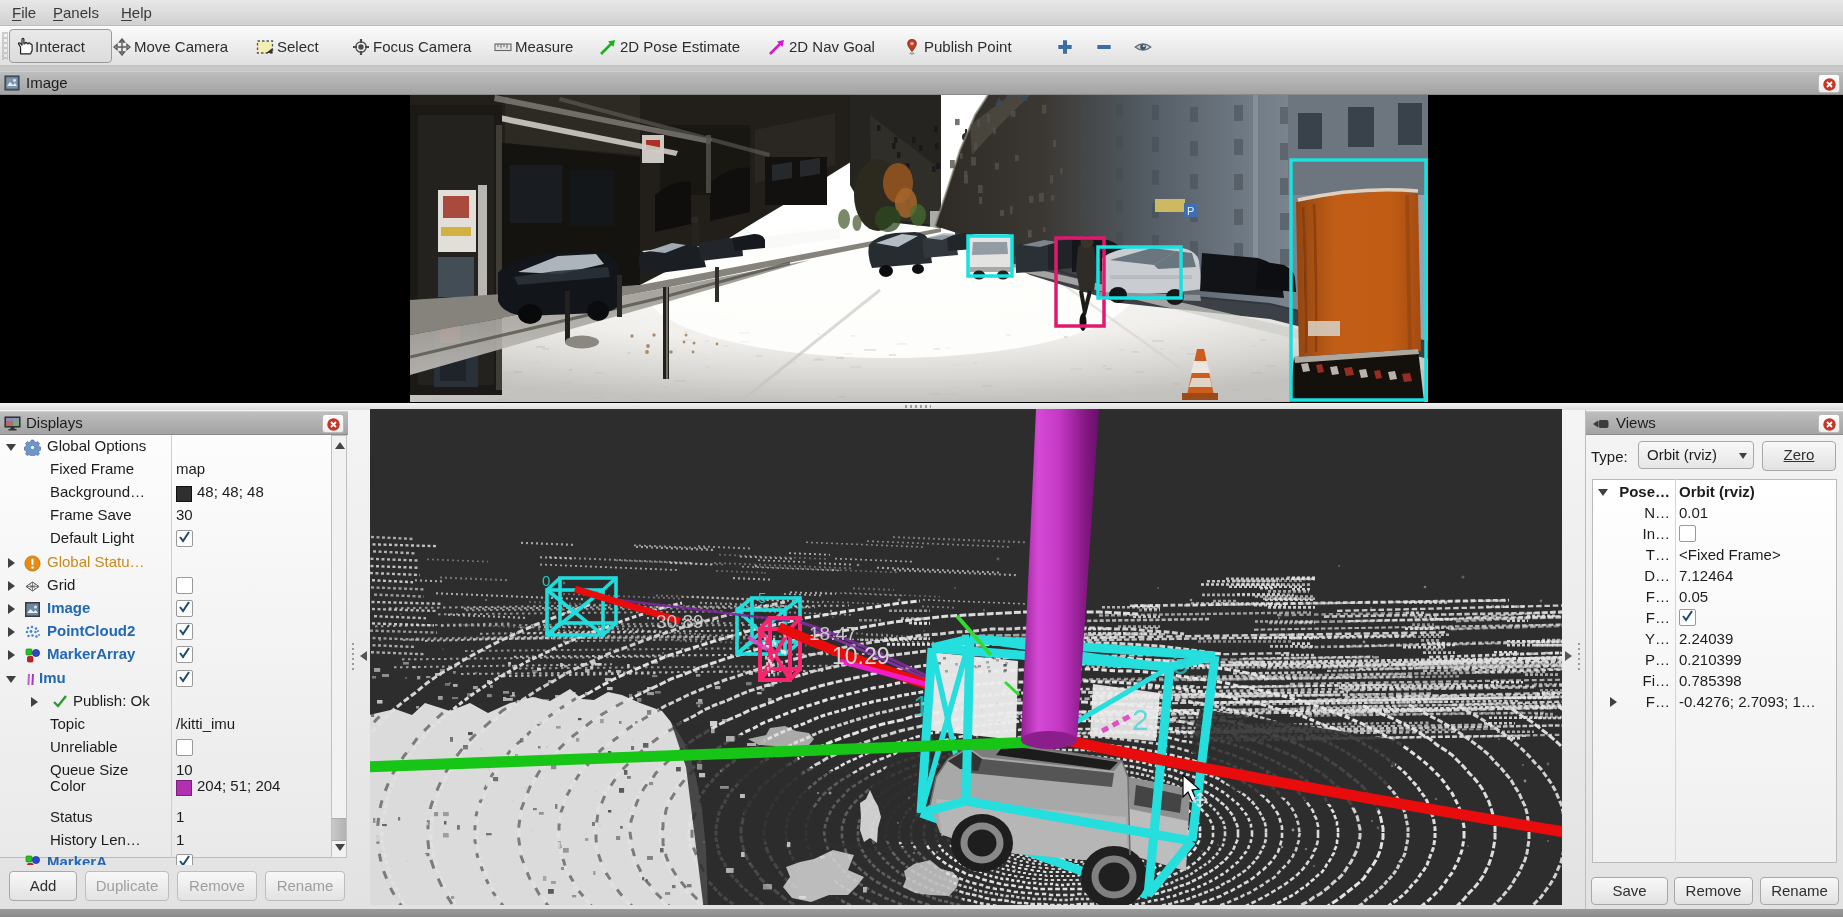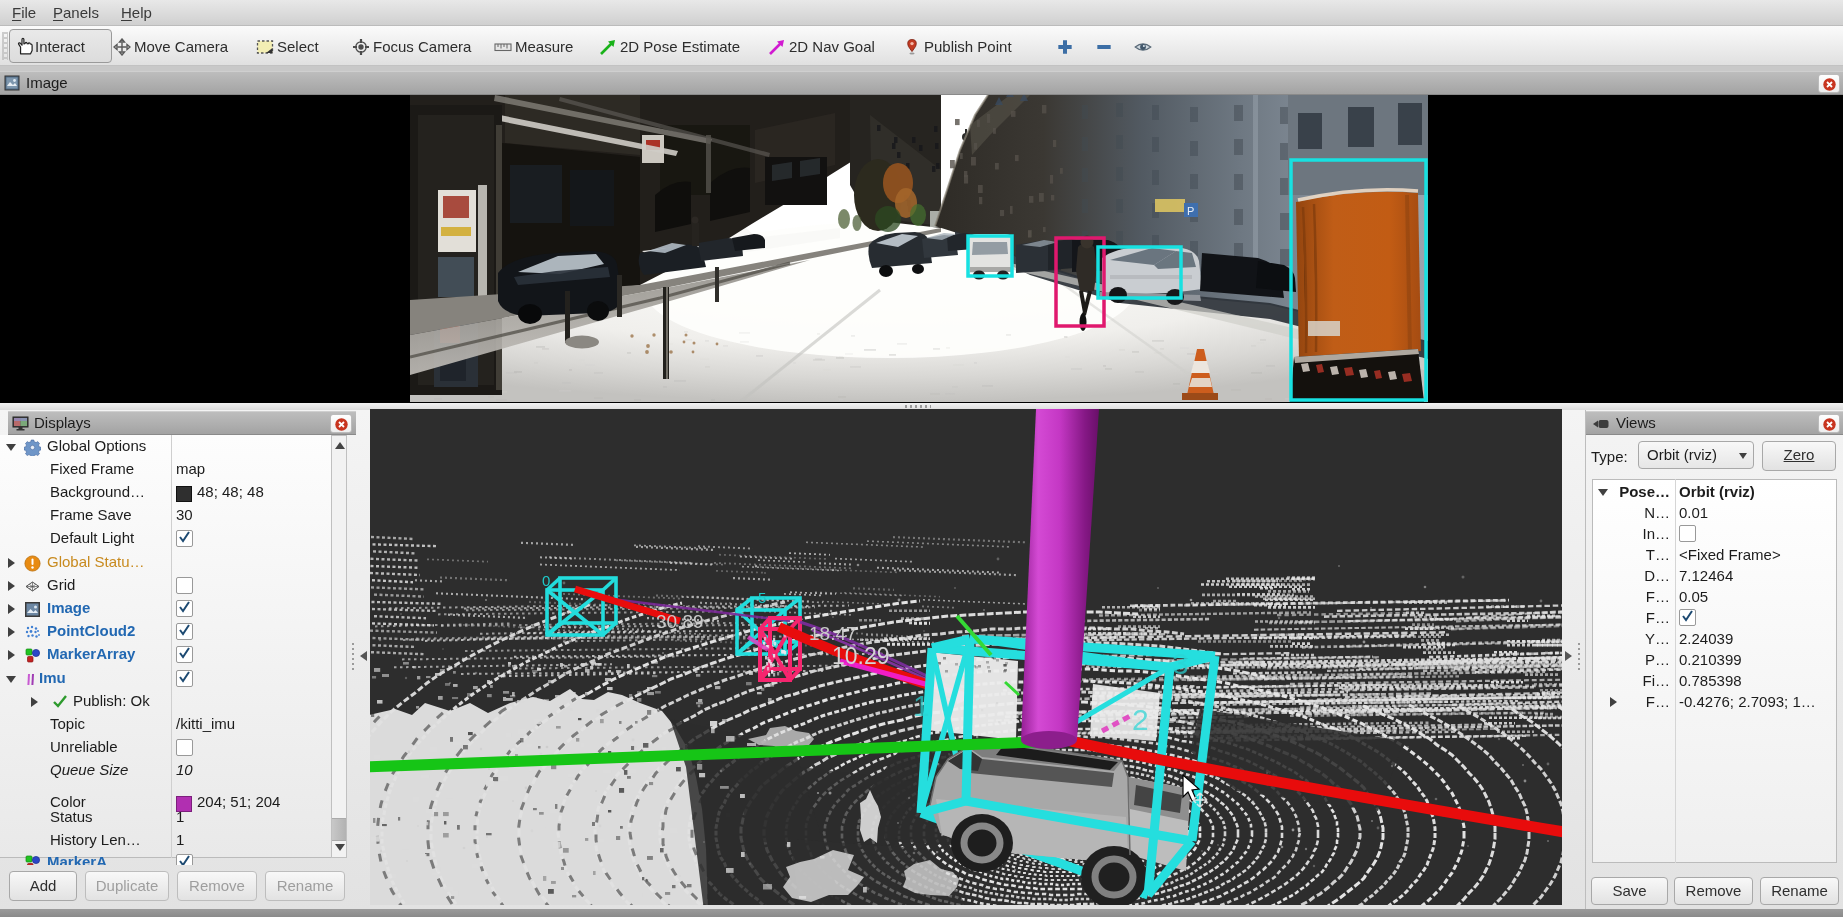--- a/index.html
+++ b/index.html
@@ -517,21 +517,21 @@
       <circle cx="283" cy="257" r="1.4" fill="#8a5a28" opacity="0.65"></circle>
       <rect x="558" y="141" width="44" height="40" fill="none" stroke="#17e1e1" stroke-width="3.5"></rect>
       <rect x="646" y="143" width="48" height="88" fill="none" stroke="#e0186e" stroke-width="3.5"></rect>
       <rect x="688" y="152" width="83" height="51" fill="none" stroke="#17e1e1" stroke-width="3.5"></rect>
       <rect x="881" y="65" width="135" height="240" fill="none" stroke="#17e1e1" stroke-width="3.5"></rect>
     </svg></div>
 <div class="abs" style="left:0;top:403px;width:1843px;height:7px;background:linear-gradient(#f2f2f2,#dcdcdc);"></div>
 <div class="abs" style="left:905px;top:405px;width:26px;height:3px;background:repeating-linear-gradient(90deg,#9a9a9a 0 2px, transparent 2px 5px);"></div>
 <div class="abs panelbg" style="left:0;top:410px;width:1843px;height:499px;"></div>
 <div class="abs" style="left:0;top:909px;width:1843px;height:8px;background:linear-gradient(#9b9b9b,#8a8a8a);"></div>
-<div class="abs ptitle" style="left:8px;top:411px;width:348px;height:24px;">
+<div class="abs ptitle" style="left:0;top:411px;width:348px;height:24px;">
 <span class="abs" style="left:4px;top:4px"><svg width="17" height="15" viewBox="0 0 17 15">
         <rect x="1" y="1" width="15" height="10" fill="#444" stroke="#222"></rect>
         <rect x="2" y="2" width="6.5" height="8" fill="#b86a6a"></rect>
         <rect x="8.5" y="2" width="6.5" height="8" fill="#7aa87a"></rect>
         <rect x="2" y="2" width="13" height="3" fill="#8d8dc0" opacity="0.8"></rect>
         <rect x="6.5" y="11" width="4" height="2" fill="#333"></rect>
         <rect x="4.5" y="13" width="8" height="1.5" fill="#333"></rect>
       </svg></span>
 <span class="abs" style="left:26px;top:2px">Displays</span>
 <div class="closeb" style="right:4px;top:2px;">
@@ -688,27 +688,27 @@
     <div class="row" style="left:0;top:714px;width:331px;">
       <span class="abs " style="left:50px;top:1px">Topic</span>
       <div class="abs" style="top:1px;width:100%">
         <span style="left:176px" class="abs">/kitti_imu</span>
       </div>
     </div>
     <div class="row" style="left:0;top:737px;width:331px;">
       <span class="abs " style="left:50px;top:1px">Unreliable</span>
       <div class="chk" style="left:176px;top:2px"></div>
     </div>
-    <div class="row" style="left:0;top:760px;width:331px;font-style:italic;">
+    <div class="row" style="left:0;top:760px;width:331px;">
       <span class="abs " style="left:50px;top:1px">Queue Size</span>
       <div class="abs" style="top:1px;width:100%">
         <span style="left:176px" class="abs">10</span>
       </div>
     </div>
-    <div class="row" style="left:0;top:792px;width:331px;text-align:right;">
+    <div class="row" style="left:0;top:776px;width:331px;text-align:right;">
       <span class="abs " style="left:50px;top:1px">Color</span>
       <div class="abs" style="top:1px;width:100%">
         <span class="abs" style="left:176px;top:3px;width:16px;height:16px;background:#b12fb1;border:1px solid #7c1f7c"></span>
         <span style="left:197px" class="abs">204; 51; 204</span>
       </div>
     </div>
     <div class="row" style="left:0;top:807px;width:331px;">
       <span class="abs " style="left:50px;top:1px">Status</span>
       <div class="abs" style="top:1px;width:100%">
         <span style="left:176px" class="abs">1</span>

